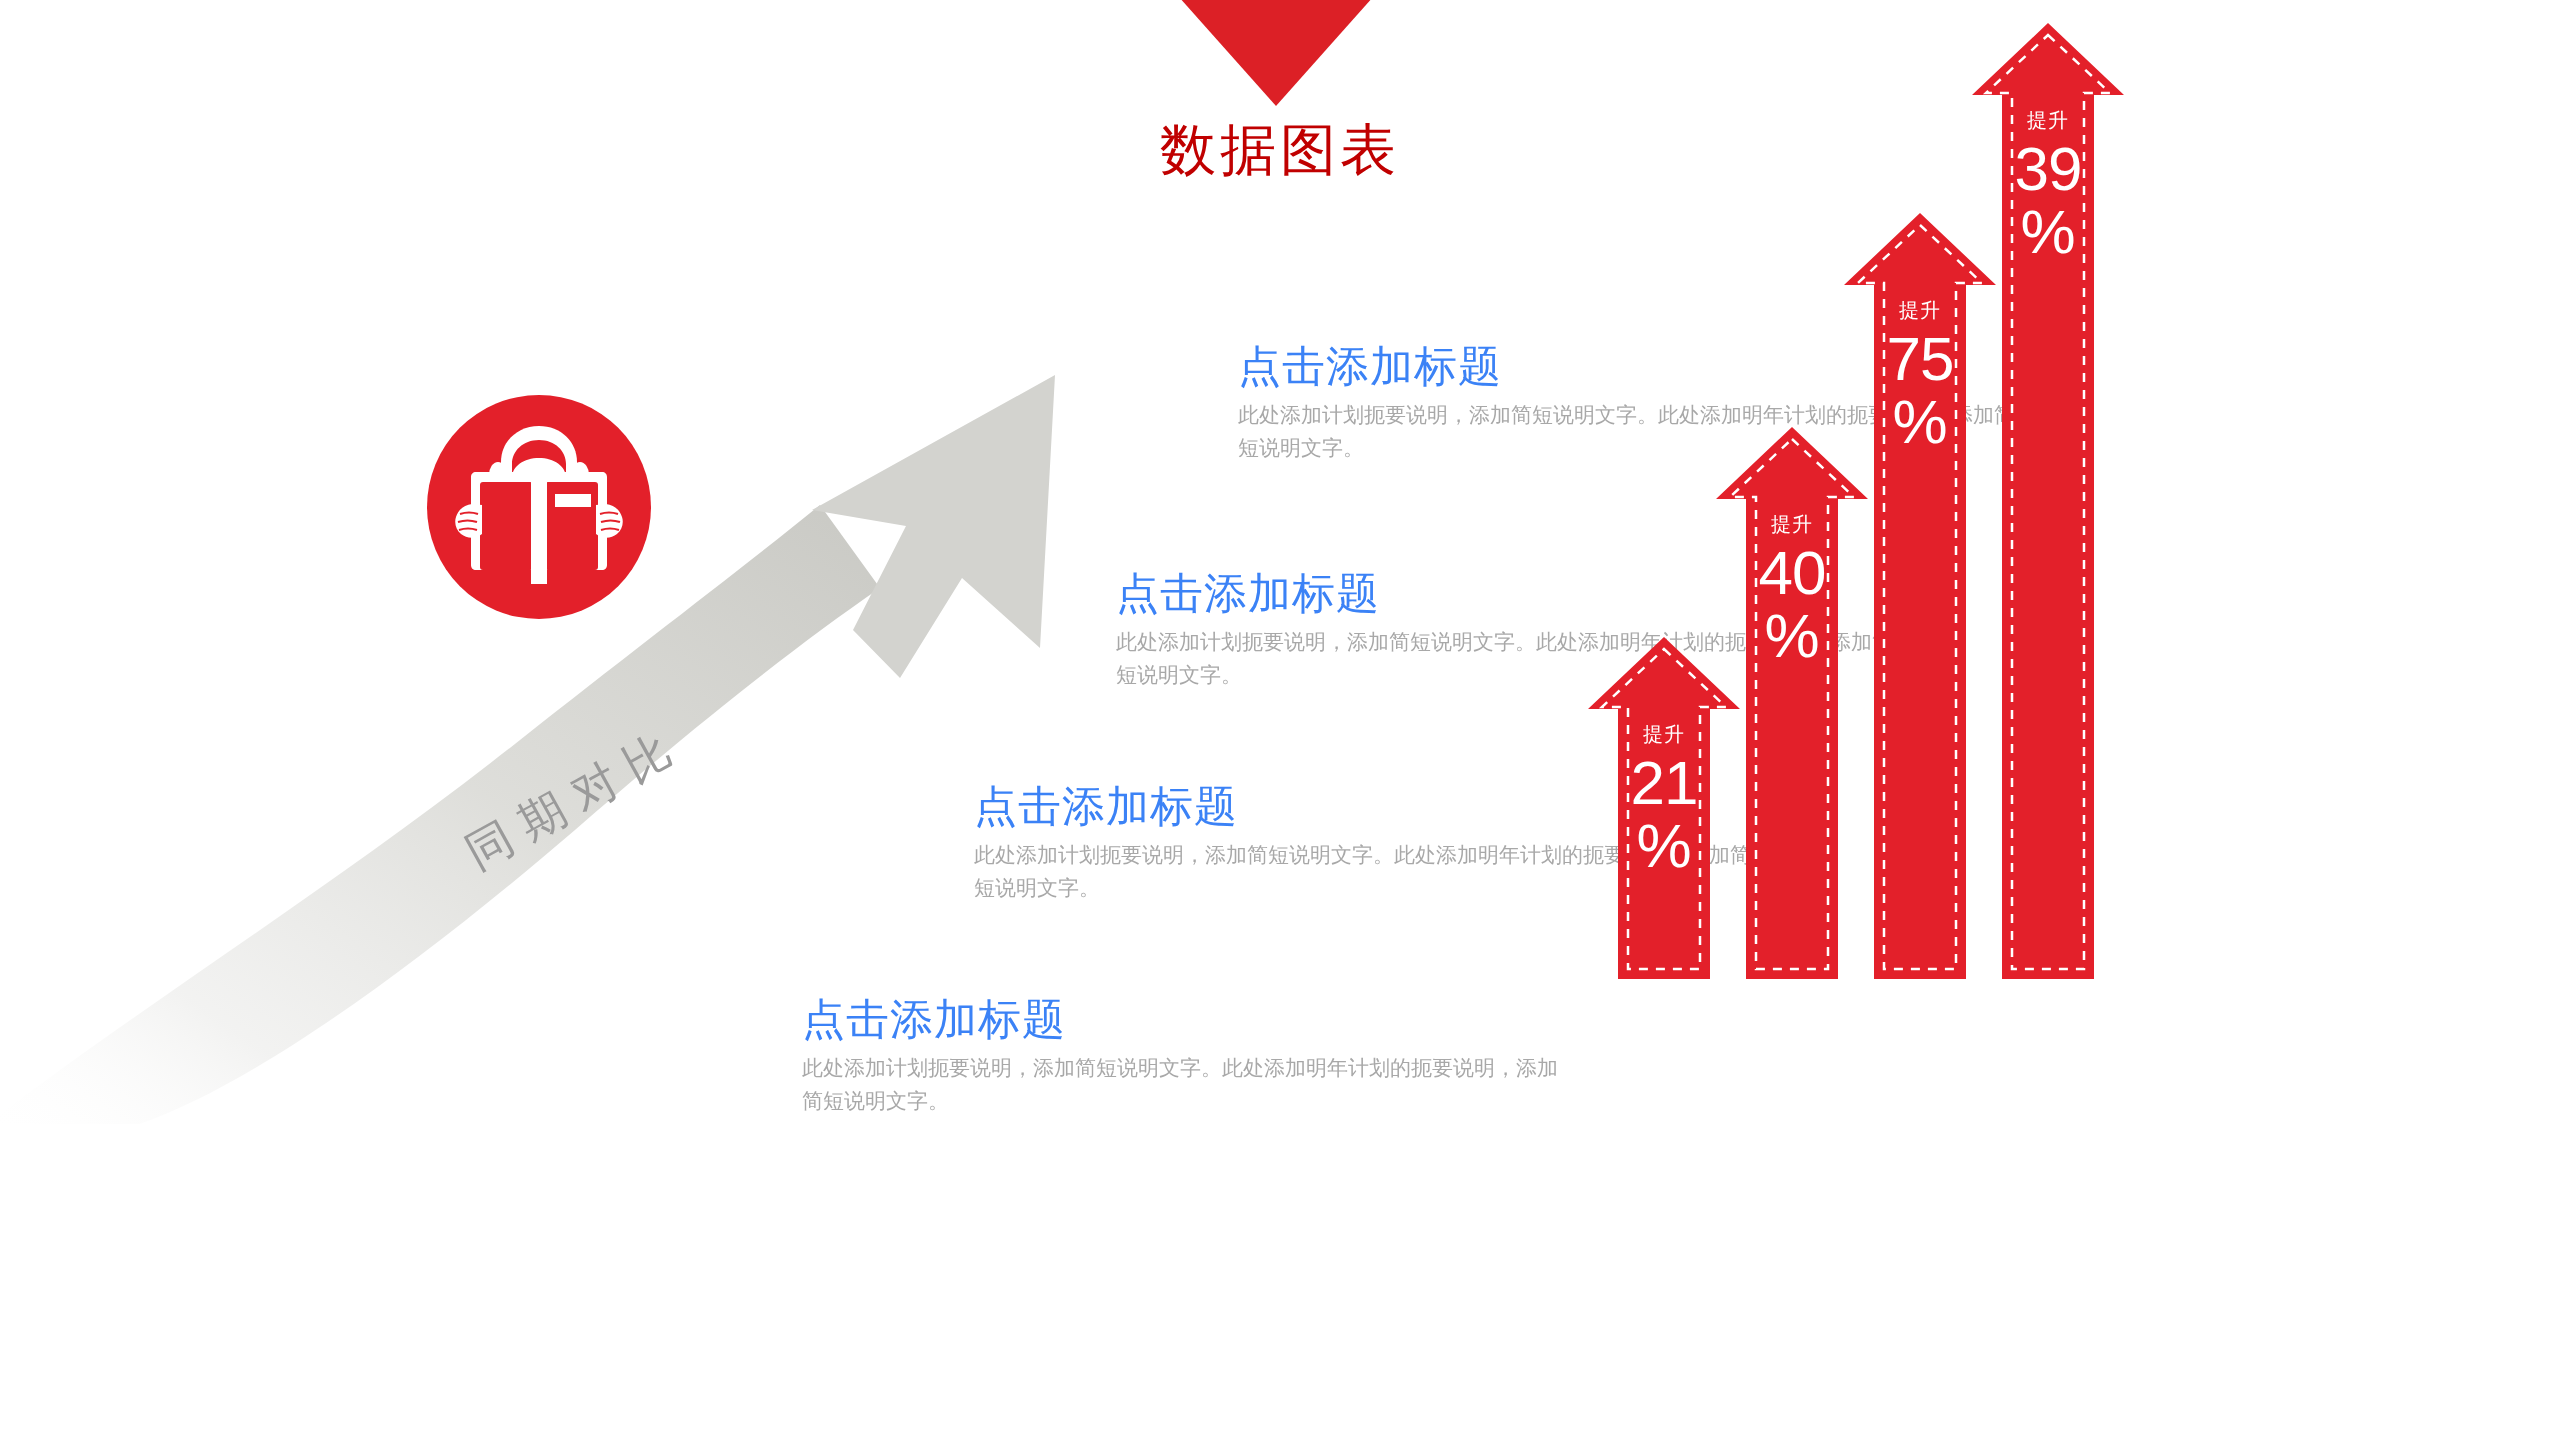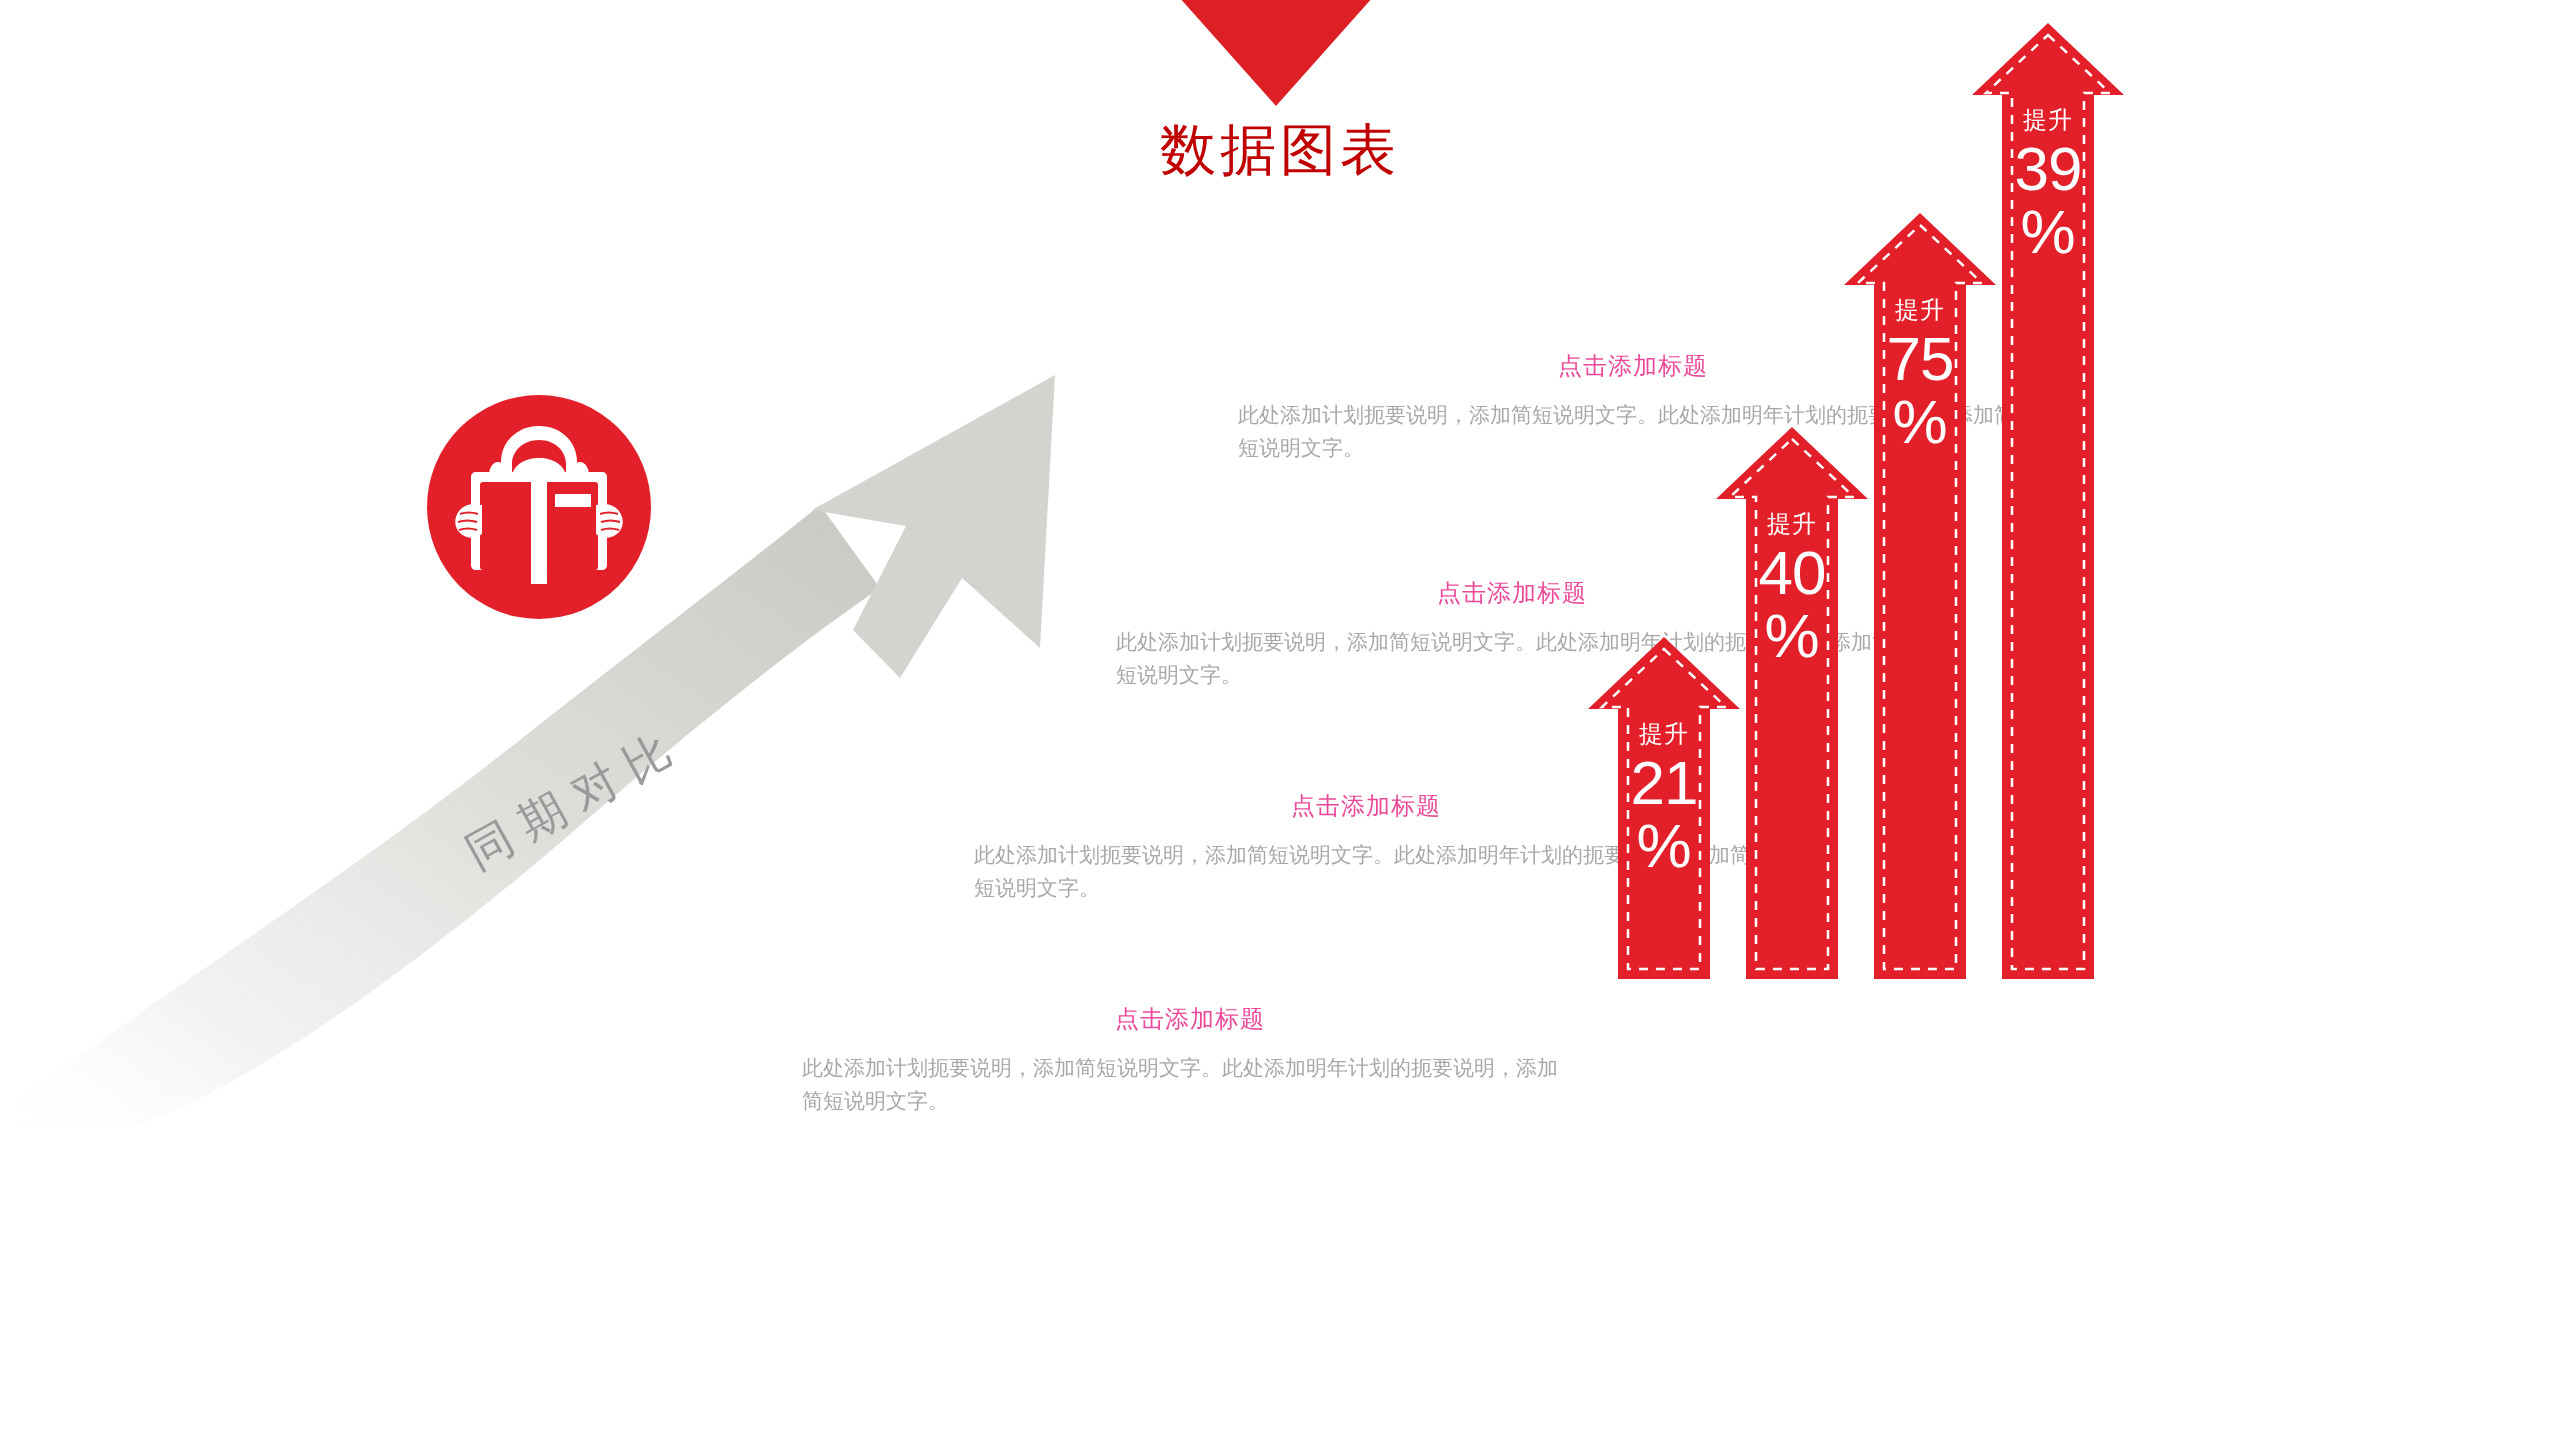--- a/index.html
+++ b/index.html
@@ -80,27 +80,26 @@
     transform-origin: left top;
     white-space: nowrap;
   }
 
   
   .text-block {
     position: absolute;
     width: 790px;
   }
   .tb-title {
-    font-size: 24px;
+    font-size: 43px;
     line-height: 52px;
-    color: #ec4899;
+    color: #3b82f6;
     letter-spacing: 1px;
     white-space: nowrap;
     margin-bottom: 6px;
-    text-align: center;
   }
   .tb-body {
     font-size: 21px;
     line-height: 33px;
     color: #a8a8a8;
     letter-spacing: 0px;
   }
   .tb-indent-0 { left: 1238px; top: 340px; }
   .tb-indent-1 { left: 1108px; top: 567px; width: 800px; }
   .tb-indent-2 { left: 958px; top: 780px; width: 800px; }
@@ -120,21 +119,21 @@
   .arrow-col svg { display: block; }
   .arrow-labels {
     position: absolute;
     left: 0;
     width: 100%;
     text-align: center;
     color: #ffffff;
     pointer-events: none;
   }
   .arrow-sub {
-    font-size: 24px;
+    font-size: 20px;
     line-height: 34px;
     letter-spacing: 1px;
   }
   .arrow-num {
     font-size: 62px;
     line-height: 64px;
     letter-spacing: -1px;
   }
   .arrow-pct {
     font-size: 62px;

